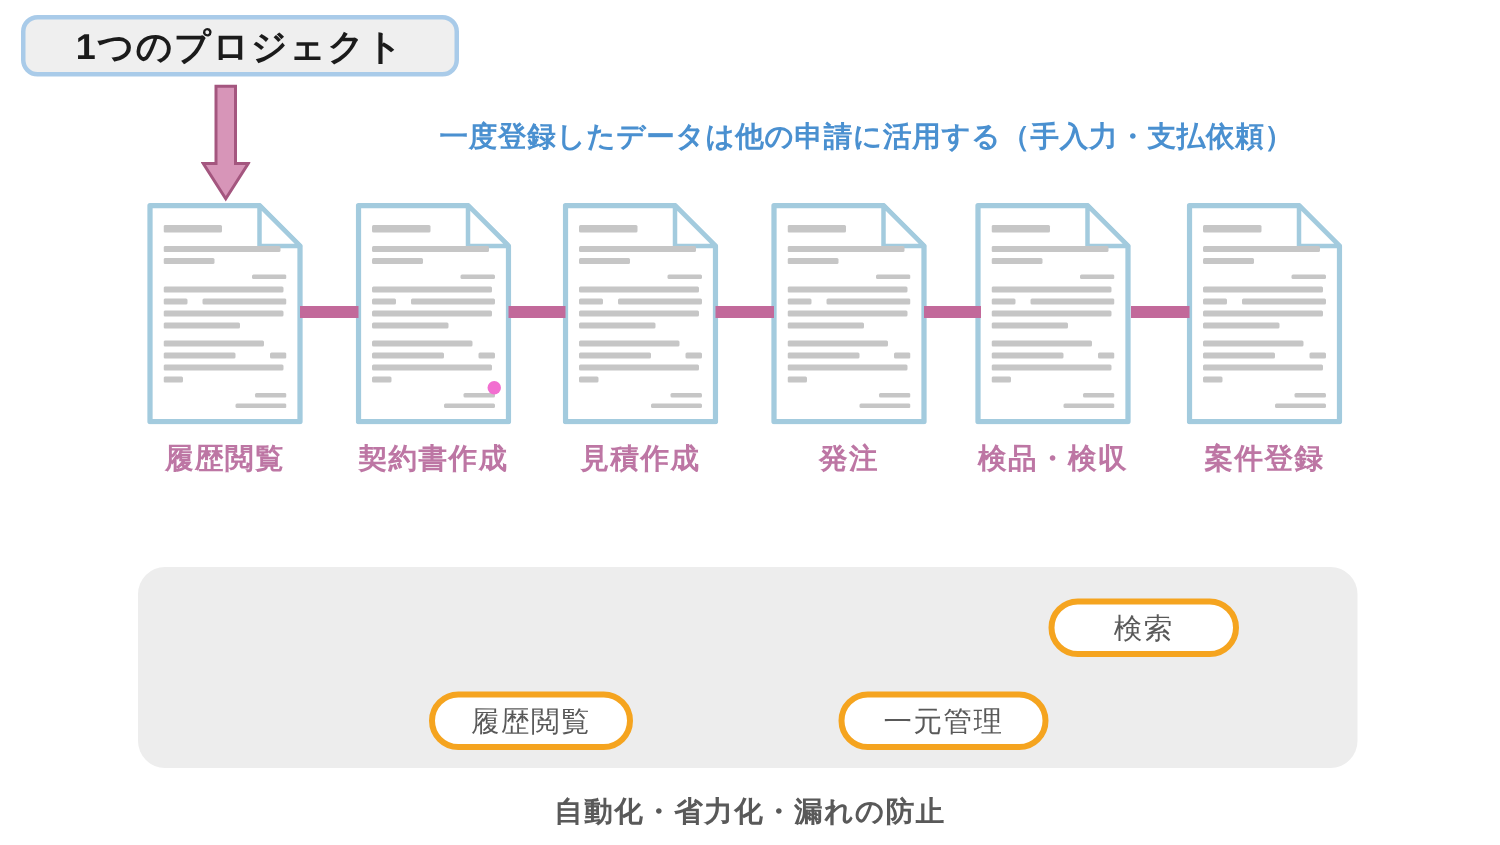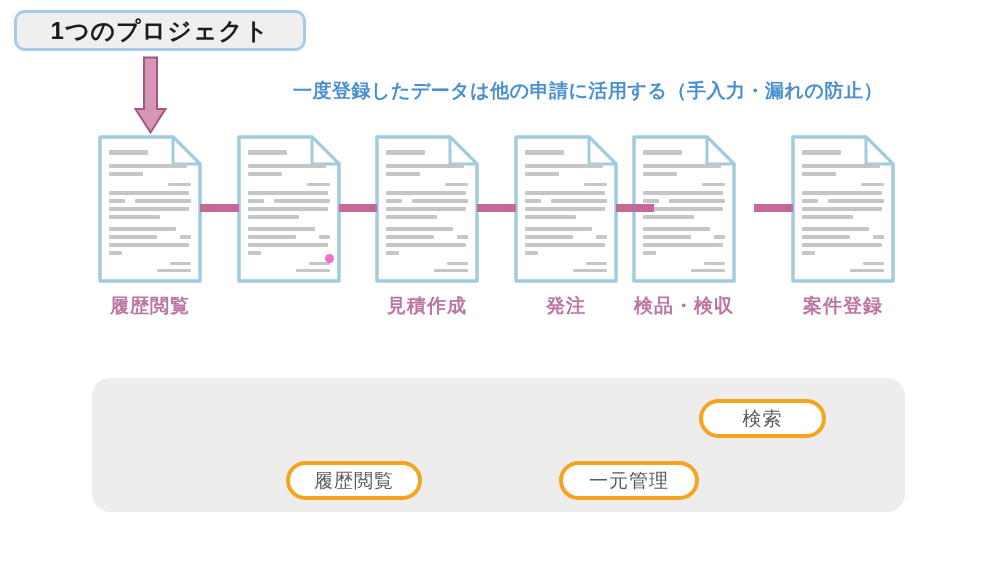--- a/index.html
+++ b/index.html
@@ -62,21 +62,21 @@
 <div class="canvas">
 
   <div class="project-box">
     <span>1つのプロジェクト</span>
   </div>
 
   <svg class="down-arrow" width="33" height="79" viewBox="0 0 33 79">
     <polygon points="10,1.5 23,1.5 23,53 31.5,53 16.5,76.5 1.5,53 10,53" fill="#d795b8" stroke="#a4567f" stroke-width="2" stroke-linejoin="miter"></polygon>
   </svg>
 
-  <div class="headline">一度登録したデータは他の申請に活用する（手入力・漏れの防止）</div>
+  <div class="headline">一度登録したデータは他の申請に活用する（手入力・支払依頼）</div>
 
   <div class="doc-step" style="left:98px">
     <div class="doc">
       <svg class="doc-frame" width="104" height="148" viewBox="0 0 104 148">
         <path d="M2 2 H75 L102 29 V146 H2 Z" fill="#ffffff" stroke="#a3cbde" stroke-width="3.5" stroke-linejoin="round"></path>
         <path d="M75 2 V29 H102 Z" fill="#ffffff" stroke="#a3cbde" stroke-width="3" stroke-linejoin="round"></path>
       </svg>
       <div class="doc-lines">
           <div class="dl-row" style="margin-top: 6px;">
             <span class="dl" style="width: 48%; height: 5px;"></span>
@@ -174,20 +174,21 @@
           </div>
           <div class="dl-row right" style="margin-top: 7px;">
             <span class="dl" style="width: 26%; height: 3px;"></span>
           </div>
           <div class="dl-row right" style="margin-top: 4px;">
             <span class="dl" style="width: 42%; height: 3px;"></span>
           </div>
         </div>
       <div class="seal-dot"></div>
     </div>
+    <div class="doc-label">契約書作成</div>
   </div>
 
   <div class="doc-step" style="left:375px">
     <div class="doc">
       <svg class="doc-frame" width="104" height="148" viewBox="0 0 104 148">
         <path d="M2 2 H75 L102 29 V146 H2 Z" fill="#ffffff" stroke="#a3cbde" stroke-width="3.5" stroke-linejoin="round"></path>
         <path d="M75 2 V29 H102 Z" fill="#ffffff" stroke="#a3cbde" stroke-width="3" stroke-linejoin="round"></path>
       </svg>
       <div class="doc-lines">
           <div class="dl-row" style="margin-top: 6px;">
@@ -288,21 +289,21 @@
             <span class="dl" style="width: 26%; height: 3px;"></span>
           </div>
           <div class="dl-row right" style="margin-top: 4px;">
             <span class="dl" style="width: 42%; height: 3px;"></span>
           </div>
         </div>
     </div>
     <div class="doc-label">発注</div>
   </div>
 
-  <div class="doc-step" style="left:632px">
+  <div class="doc-step" style="left:650px">
     <div class="doc">
       <svg class="doc-frame" width="104" height="148" viewBox="0 0 104 148">
         <path d="M2 2 H75 L102 29 V146 H2 Z" fill="#ffffff" stroke="#a3cbde" stroke-width="3.5" stroke-linejoin="round"></path>
         <path d="M75 2 V29 H102 Z" fill="#ffffff" stroke="#a3cbde" stroke-width="3" stroke-linejoin="round"></path>
       </svg>
       <div class="doc-lines">
           <div class="dl-row" style="margin-top: 6px;">
             <span class="dl" style="width: 48%; height: 5px;"></span>
           </div>
           <div class="dl-row" style="margin-top: 9px;">
@@ -411,14 +412,15 @@
   <div class="connector" style="left:339px;width:38px"></div>
   <div class="connector" style="left:477px;width:39px"></div>
   <div class="connector" style="left:616px;width:38px"></div>
   <div class="connector" style="left:754px;width:39px"></div>
 
   <div class="features-box"></div>
   <div class="badge" style="left:286px;top:461px;width:136px">履歴閲覧</div>
   <div class="badge" style="left:699px;top:399px;width:127px">検索</div>
   <div class="badge" style="left:559px;top:461px;width:140px">一元管理</div>
 
+  <div class="caption">自動化・省力化・漏れの防止</div>
 
 </div>
 
 </body></html>

